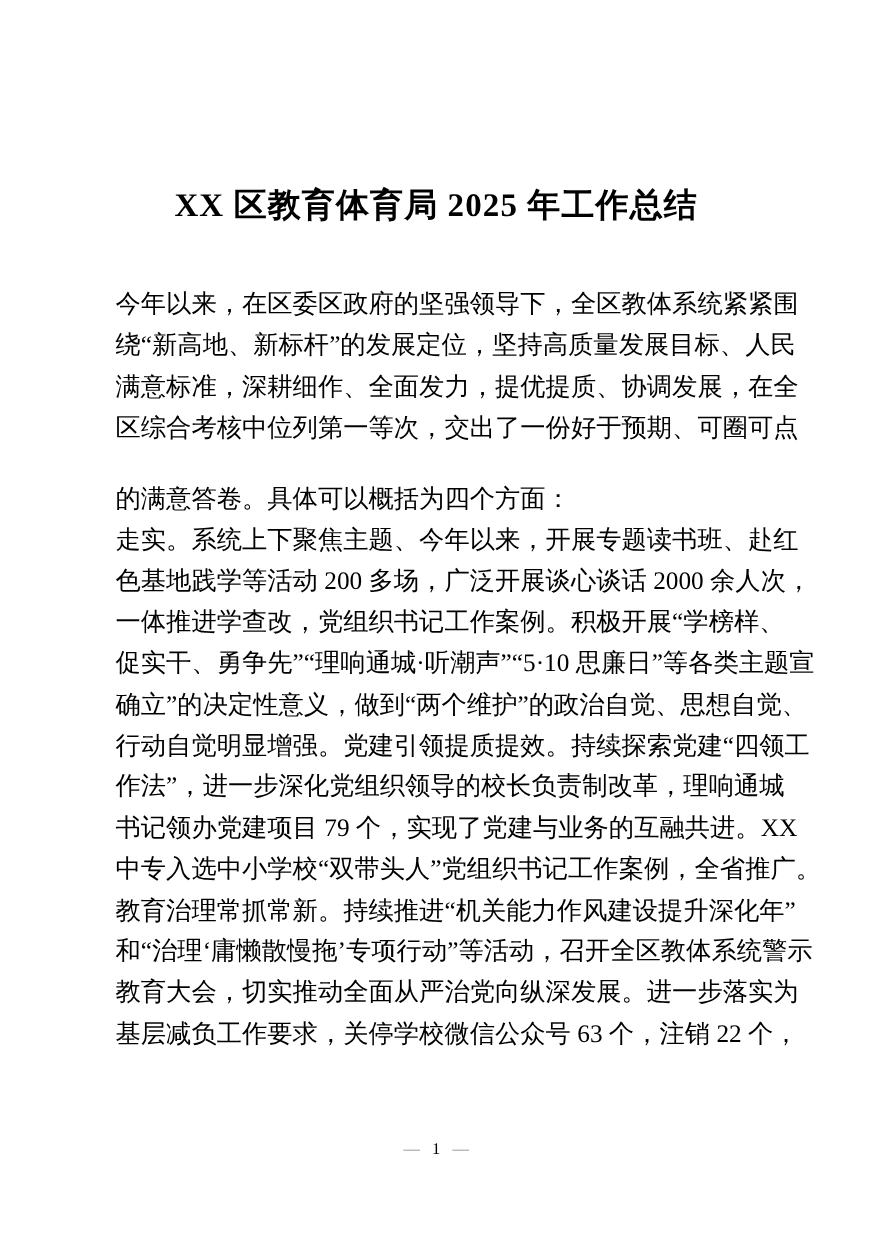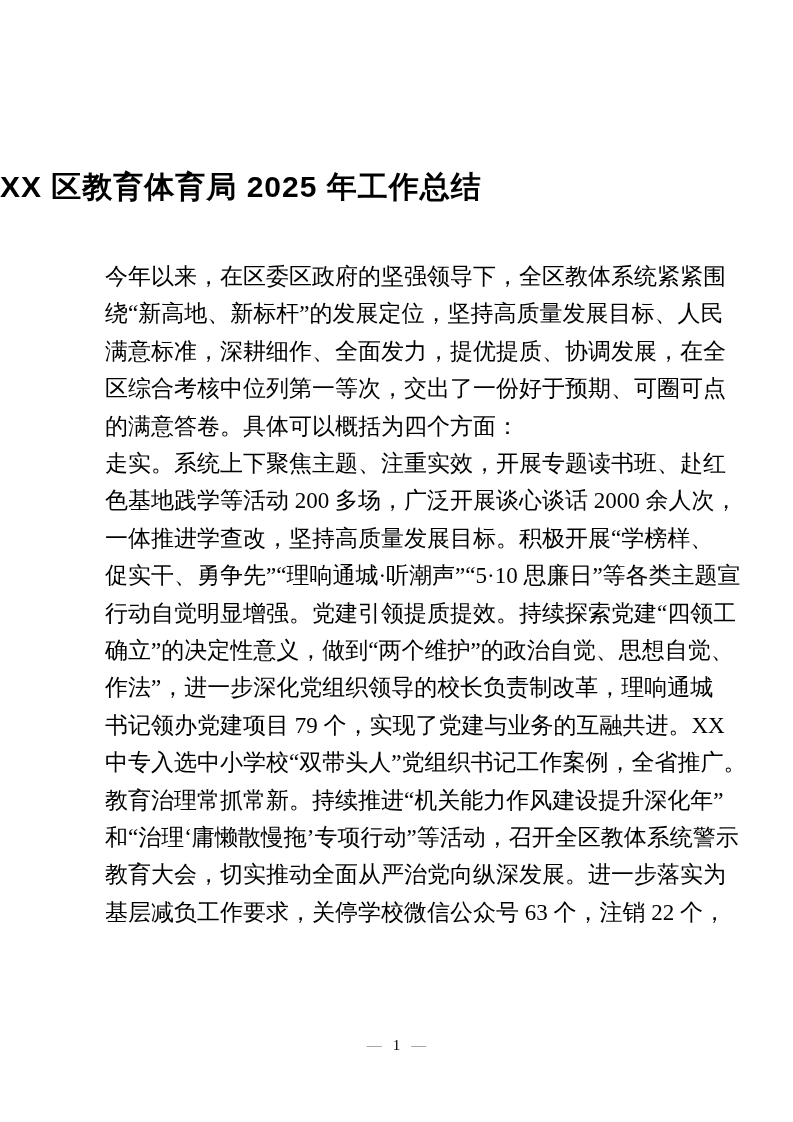--- a/index.html
+++ b/index.html
@@ -12,41 +12,42 @@
     width: 793px;
     height: 1122px;
     margin: 0 auto;
     background: #ffffff;
     color: #000000;
     font-family: "Liberation Serif", serif;
     overflow: hidden;
   }
   .doc-title {
     padding-top: 144px;
-    text-align: left;
+    text-align: center;
     font-weight: bold;
     font-size: 30px;
     line-height: 46px;
     letter-spacing: 1px;
-    font-family: Liberation Sans, sans-serif;
+    font-family: Liberation Serif, serif;
   }
   .doc-body {
     margin: 48px 105px 0 105px;
     font-size: 23px;
     font-family: "Liberation Serif", serif;
   }
   .line {
     height: 37.4px;
     line-height: 37.4px;
     text-align: justify;
     text-align-last: justify;
     white-space: nowrap;
   }
   .line.no-fill {
     text-align-last: left;
+    margin-top: 27px;
   }
   .line.indent {
     text-indent: 43px;
   }
   .doc-footer {
     position: absolute;
     top: 1034px;
     left: 0;
     right: 0;
     text-align: center;
@@ -71,26 +72,26 @@
 
   <div class="doc-body">
     <div class="paragraph">
         <div class="line">今年以来，在区委区政府的坚强领导下，全区教体系统紧紧围</div>
         <div class="line">绕“新高地、新标杆”的发展定位，坚持高质量发展目标、人民</div>
         <div class="line">满意标准，深耕细作、全面发力，提优提质、协调发展，在全</div>
         <div class="line">区综合考核中位列第一等次，交出了一份好于预期、可圈可点</div>
         <div class="line no-fill">的满意答卷。具体可以概括为四个方面：</div>
       </div>
     <div class="paragraph">
-        <div class="line">走实。系统上下聚焦主题、注重实效，开展专题读书班、赴红</div>
+        <div class="line">走实。系统上下聚焦主题、今年以来，开展专题读书班、赴红</div>
         <div class="line">色基地践学等活动 200 多场，广泛开展谈心谈话 2000 余人次，</div>
-        <div class="line">一体推进学查改，坚持高质量发展目标。积极开展“学榜样、</div>
+        <div class="line">一体推进学查改，党组织书记工作案例。积极开展“学榜样、</div>
         <div class="line">促实干、勇争先”“理响通城·听潮声”“5·10 思廉日”等各类主题宣</div>
+        <div class="line">确立”的决定性意义，做到“两个维护”的政治自觉、思想自觉、</div>
         <div class="line">行动自觉明显增强。党建引领提质提效。持续探索党建“四领工</div>
-        <div class="line">确立”的决定性意义，做到“两个维护”的政治自觉、思想自觉、</div>
         <div class="line">作法”，进一步深化党组织领导的校长负责制改革，理响通城</div>
         <div class="line">书记领办党建项目 79 个，实现了党建与业务的互融共进。XX</div>
         <div class="line">中专入选中小学校“双带头人”党组织书记工作案例，全省推广。</div>
         <div class="line">教育治理常抓常新。持续推进“机关能力作风建设提升深化年”</div>
         <div class="line">和“治理‘庸懒散慢拖’专项行动”等活动，召开全区教体系统警示</div>
         <div class="line">教育大会，切实推动全面从严治党向纵深发展。进一步落实为</div>
         <div class="line">基层减负工作要求，关停学校微信公众号 63 个，注销 22 个，</div>
       </div>
   </div>
 

